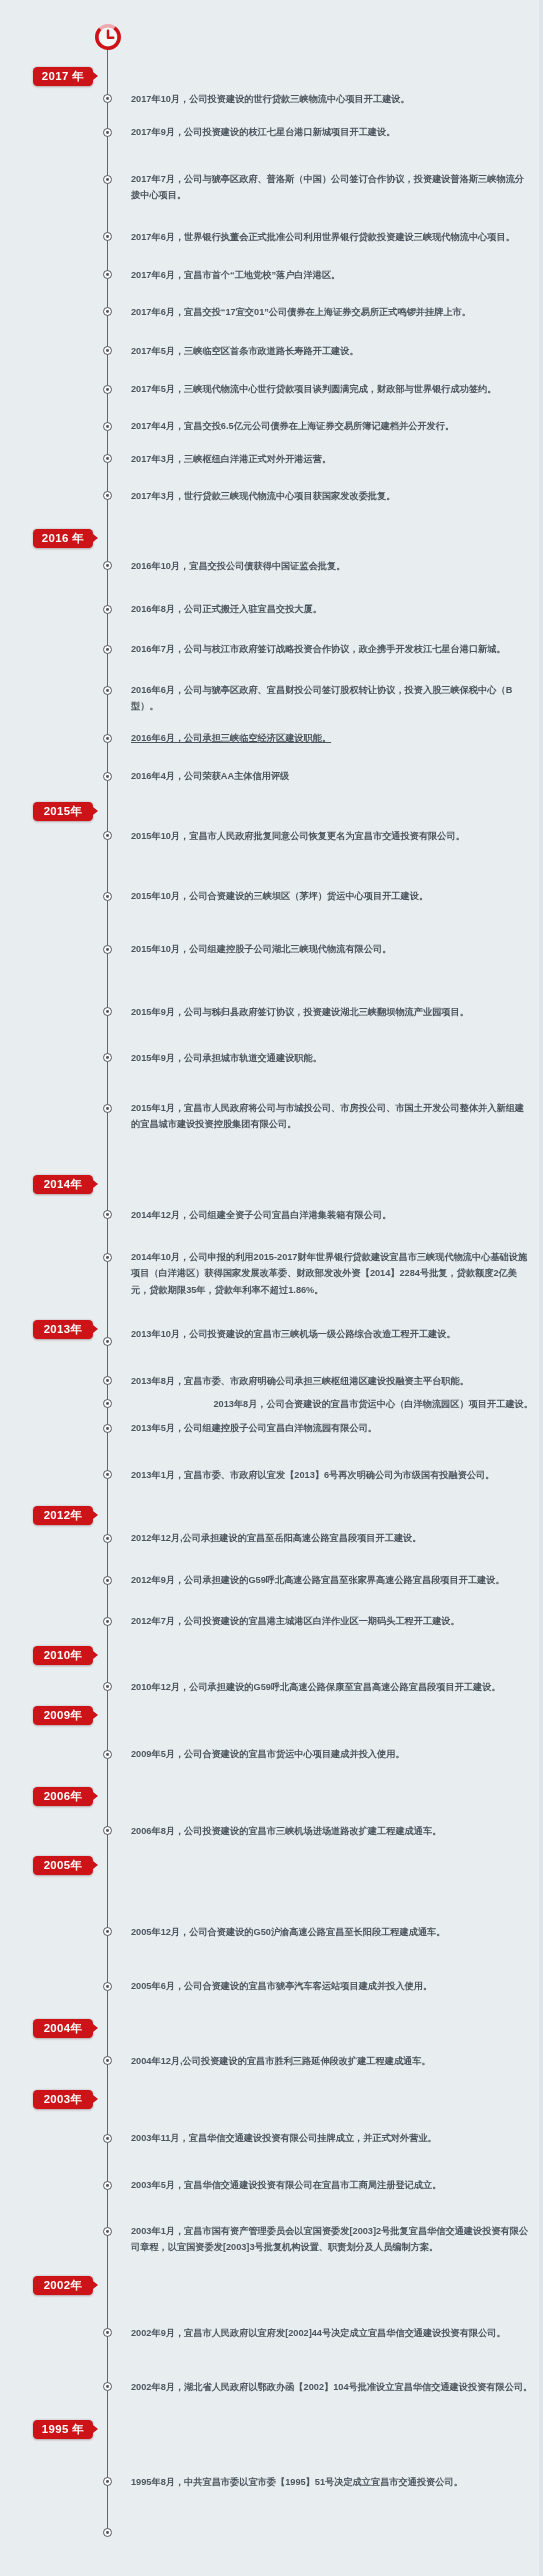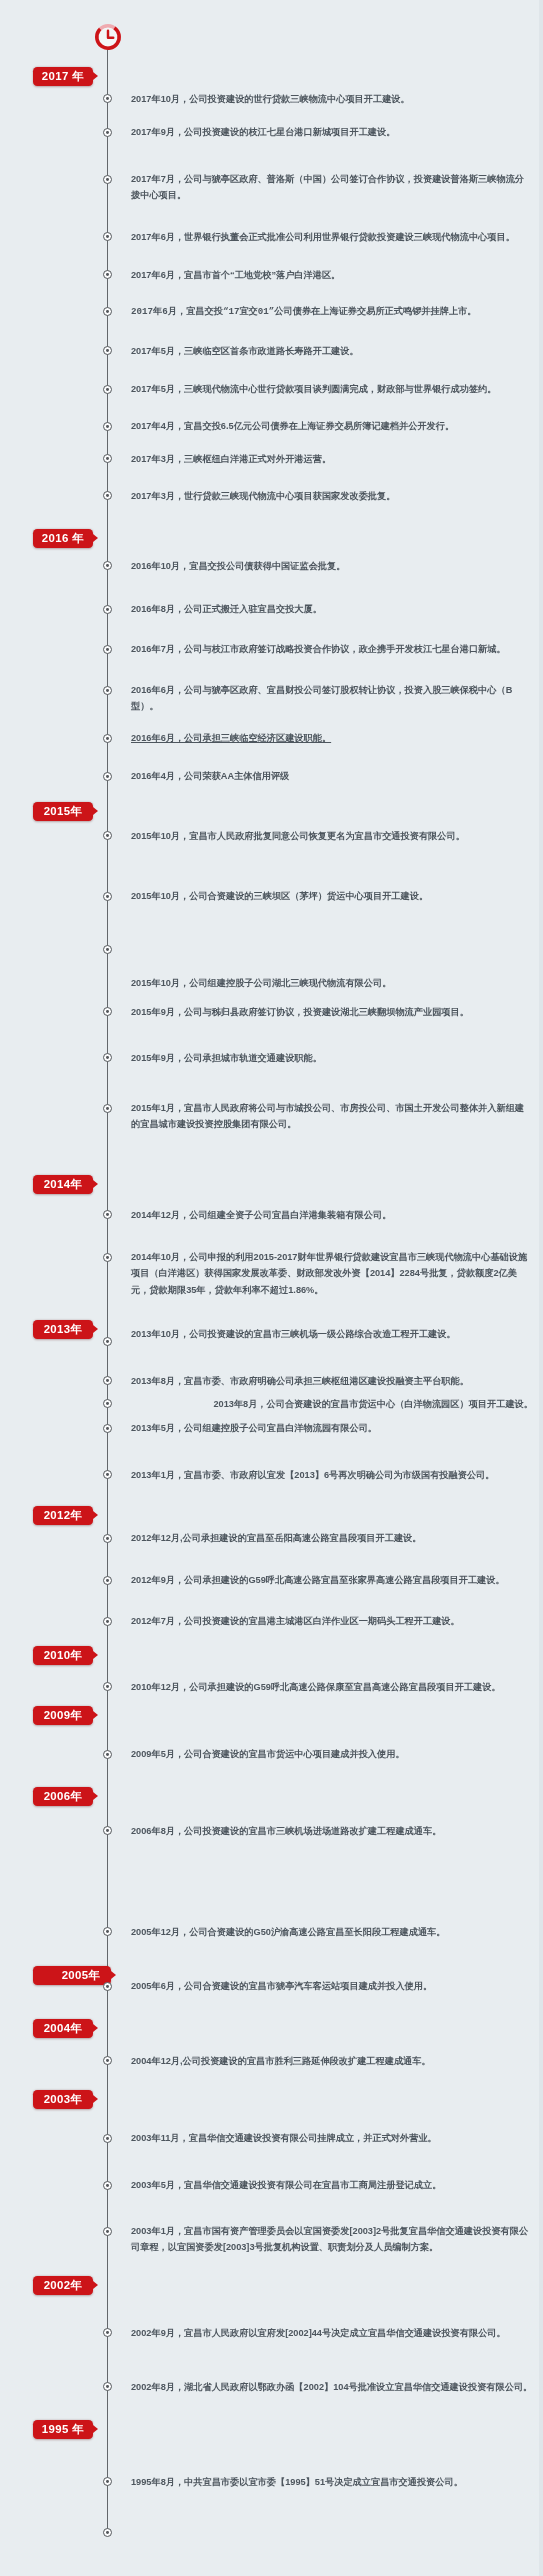--- a/index.html
+++ b/index.html
@@ -35,21 +35,21 @@
       <div class="event-text" style="top: 91px;">2017年10月，公司投资建设的世行贷款三峡物流中心项目开工建设。</div>
       <span class="node" style="top: 128px;"></span>
       <div class="event-text" style="top: 124px;">2017年9月，公司投资建设的枝江七星台港口新城项目开工建设。</div>
       <span class="node" style="top: 175px;"></span>
       <div class="event-text" style="top: 171px;">2017年7月，公司与猇亭区政府、普洛斯（中国）公司签订合作协议，投资建设普洛斯三峡物流分拨中心项目。</div>
       <span class="node" style="top: 232px;"></span>
       <div class="event-text" style="top: 229px;">2017年6月，世界银行执董会正式批准公司利用世界银行贷款投资建设三峡现代物流中心项目。</div>
       <span class="node" style="top: 270px;"></span>
       <div class="event-text" style="top: 267px;">2017年6月，宜昌市首个“工地党校”落户白洋港区。</div>
       <span class="node" style="top: 307px;"></span>
-      <div class="event-text" style="top: 304px; font-family: Liberation Mono, monospace;">2017年6月，宜昌交投“17宜交01”公司债券在上海证券交易所正式鸣锣并挂牌上市。</div>
+      <div class="event-text" style="top: 304px;">2017年6月，宜昌交投“17宜交01”公司债券在上海证券交易所正式鸣锣并挂牌上市。</div>
       <span class="node" style="top: 346px;"></span>
       <div class="event-text" style="top: 343px;">2017年5月，三峡临空区首条市政道路长寿路开工建设。</div>
       <span class="node" style="top: 385px;"></span>
       <div class="event-text" style="top: 381px;">2017年5月，三峡现代物流中心世行贷款项目谈判圆满完成，财政部与世界银行成功签约。</div>
       <span class="node" style="top: 422px;"></span>
       <div class="event-text" style="top: 418px;">2017年4月，宜昌交投6.5亿元公司债券在上海证券交易所簿记建档并公开发行。</div>
       <span class="node" style="top: 454px;"></span>
       <div class="event-text" style="top: 451px;">2017年3月，三峡枢纽白洋港正式对外开港运营。</div>
       <span class="node" style="top: 491px;"></span>
       <div class="event-text" style="top: 488px;">2017年3月，世行贷款三峡现代物流中心项目获国家发改委批复。</div>
@@ -69,21 +69,21 @@
       <span class="node" style="top: 772px;"></span>
       <div class="event-text" style="top: 768px;">2016年4月，公司荣获AA主体信用评级</div>
       <div class="year-badge" style="top: 802px;">
         <span>2015年</span>
       </div>
       <span class="node" style="top: 831px;"></span>
       <div class="event-text" style="top: 828px;">2015年10月，宜昌市人民政府批复同意公司恢复更名为宜昌市交通投资有限公司。</div>
       <span class="node" style="top: 892px;"></span>
       <div class="event-text" style="top: 888px;">2015年10月，公司合资建设的三峡坝区（茅坪）货运中心项目开工建设。</div>
       <span class="node" style="top: 945px;"></span>
-      <div class="event-text" style="top: 941px; margin-top: 34px;">2015年10月，公司组建控股子公司湖北三峡现代物流有限公司。</div>
+      <div class="event-text" style="top: 941px;">2015年10月，公司组建控股子公司湖北三峡现代物流有限公司。</div>
       <span class="node" style="top: 1007px;"></span>
       <div class="event-text" style="top: 1004px;">2015年9月，公司与秭归县政府签订协议，投资建设湖北三峡翻坝物流产业园项目。</div>
       <span class="node" style="top: 1053px;"></span>
       <div class="event-text" style="top: 1050px;">2015年9月，公司承担城市轨道交通建设职能。</div>
       <span class="node" style="top: 1104px;"></span>
       <div class="event-text" style="top: 1100px;">2015年1月，宜昌市人民政府将公司与市城投公司、市房投公司、市国土开发公司整体并入新组建的宜昌城市建设投资控股集团有限公司。</div>
       <div class="year-badge" style="top: 1175px;">
         <span>2014年</span>
       </div>
       <span class="node" style="top: 1210px;"></span>
@@ -120,21 +120,21 @@
       <div class="year-badge" style="top: 1706px;">
         <span>2009年</span>
       </div>
       <span class="node" style="top: 1750px;"></span>
       <div class="event-text" style="top: 1746px;">2009年5月，公司合资建设的宜昌市货运中心项目建成并投入使用。</div>
       <div class="year-badge" style="top: 1787px;">
         <span>2006年</span>
       </div>
       <span class="node" style="top: 1826px;"></span>
       <div class="event-text" style="top: 1823px;">2006年8月，公司投资建设的宜昌市三峡机场进场道路改扩建工程建成通车。</div>
-      <div class="year-badge" style="top: 1966px; padding-left: 18px;">
+      <div class="year-badge" style="top: 1856px;">
         <span>2005年</span>
       </div>
       <span class="node" style="top: 1927px;"></span>
       <div class="event-text" style="top: 1924px;">2005年12月，公司合资建设的G50沪渝高速公路宜昌至长阳段工程建成通车。</div>
       <span class="node" style="top: 1982px;"></span>
       <div class="event-text" style="top: 1978px;">2005年6月，公司合资建设的宜昌市猇亭汽车客运站项目建成并投入使用。</div>
       <div class="year-badge" style="top: 2019px;">
         <span>2004年</span>
       </div>
       <span class="node" style="top: 2056px;"></span>

